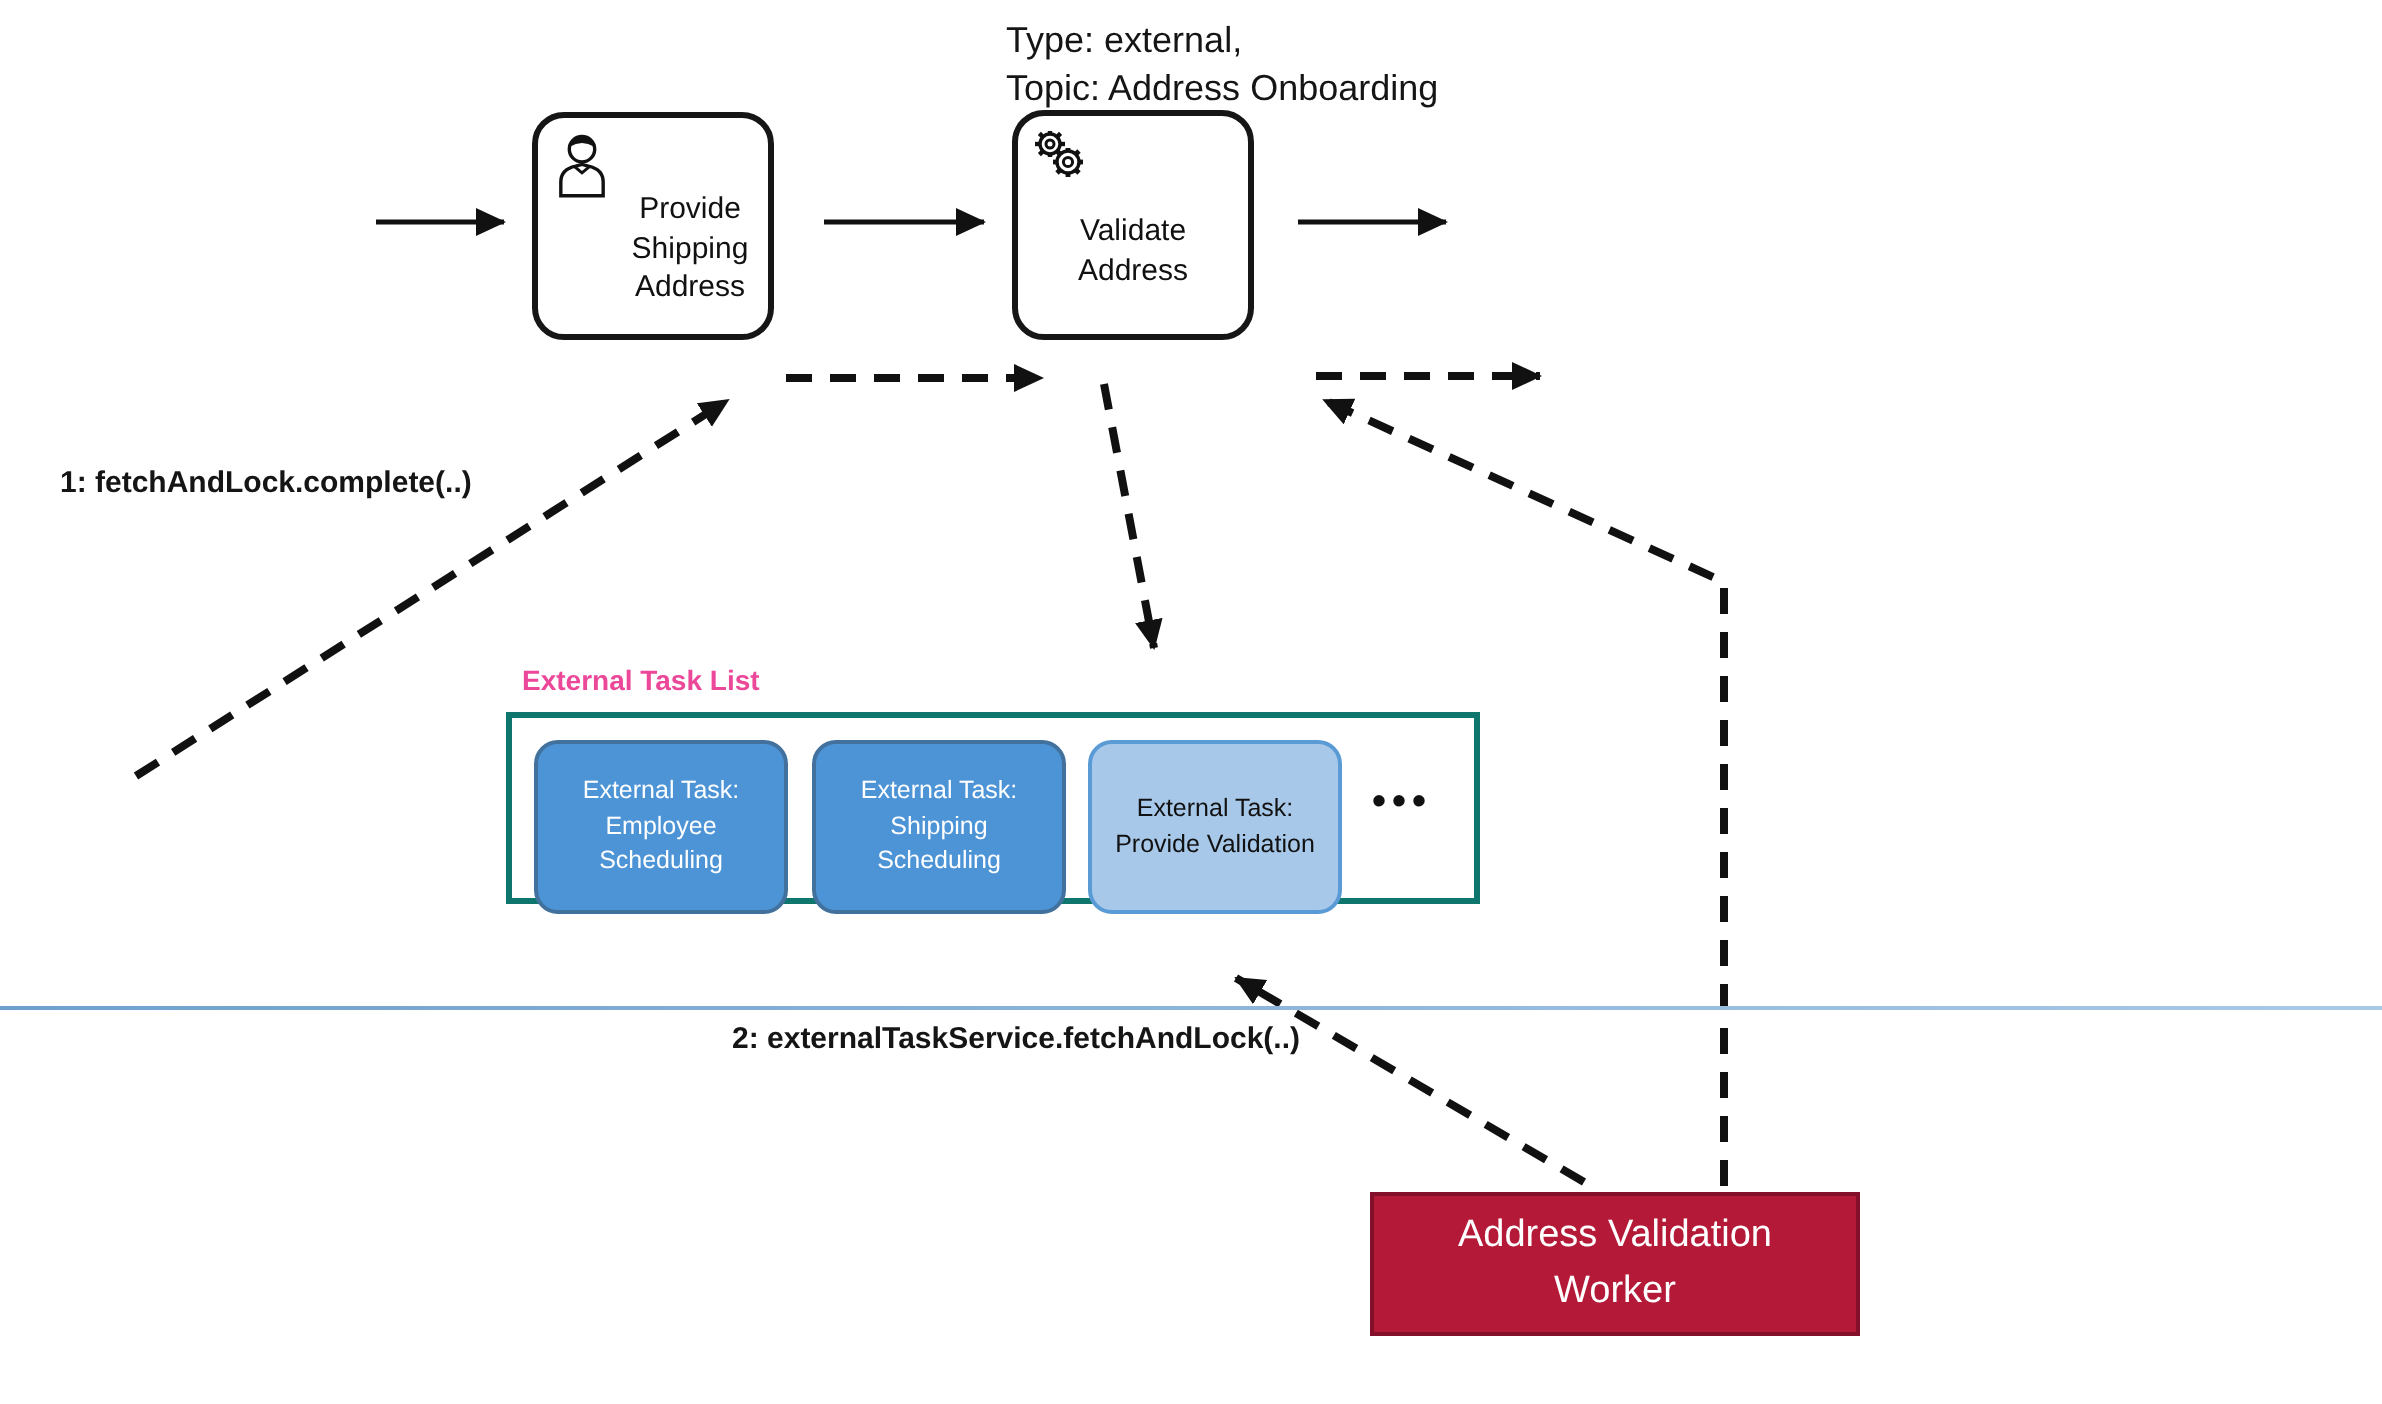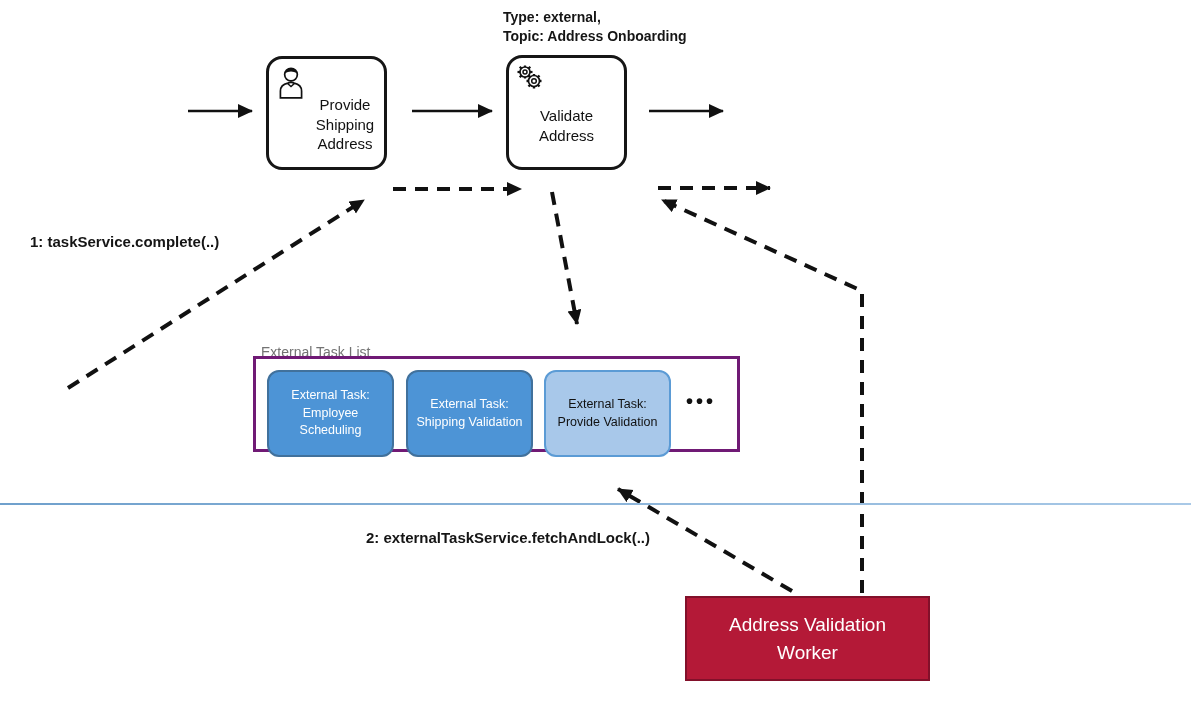--- a/index.html
+++ b/index.html
@@ -12,53 +12,53 @@
   .bpmn-task{
     position:absolute;background:#fff;border:3px solid #161616;border-radius:16px;
     box-sizing:border-box;
   }
   .bpmn-task .task-label{
     position:absolute;text-align:center;font-size:15px;line-height:1.3;color:#111;
   }
   .task-icon{position:absolute;top:5px;left:6px;}
   
   .annotation{
-    position:absolute;left:503px;top:8px;font-size:14px;font-weight:700;line-height:1.35;color:#151515;
+    position:absolute;left:503px;top:8px;font-size:18px;font-weight:400;line-height:1.35;color:#151515;
   }
   .annotation span{display:block;}
   
   .call-label{
     position:absolute;font-size:15px;font-weight:600;color:#151515;white-space:nowrap;
   }
   
   .etl-title{
-    position:absolute;left:261px;top:344px;font-size:14px;font-weight:400;color:#737373;
+    position:absolute;left:261px;top:332px;font-size:14px;font-weight:700;color:#ec4899;
   }
   .etl-container{
     position:absolute;left:253px;top:356px;width:487px;height:96px;
-    border:3px solid #701a75;background:#fff;box-sizing:border-box;
+    border:3px solid #0f766e;background:#fff;box-sizing:border-box;
   }
   .etl-item{
     position:absolute;top:11px;width:127px;height:87px;border-radius:12px;box-sizing:border-box;
     display:flex;align-items:center;justify-content:center;text-align:center;
     font-size:12.5px;line-height:1.4;padding:4px 8px;
   }
   .etl-item.dark{background:#4D94D6;border:2px solid #41719C;color:#ffffff;}
   .etl-item.light{background:#A8C8EA;border:2px solid #5B9BD5;color:#111111;}
   .etl-ellipsis{
     position:absolute;left:430px;top:31px;font-size:20px;font-weight:700;letter-spacing:3px;color:#111;
   }
   
   .divider{
     position:absolute;left:0;top:503px;width:1191px;height:2px;
     background:linear-gradient(90deg,#6FA0CC,#A9C9E7);
   }
   
   .worker-box{
-    position:absolute;left:685px;top:596px;width:245px;height:85px;
+    position:absolute;left:685px;top:596px;width:245px;height:72px;
     background:#B41937;border:2.5px solid #82102A;box-sizing:border-box;
     display:flex;align-items:center;justify-content:center;
   }
   .worker-box .worker-label{
     width:180px;text-align:center;color:#ffffff;font-size:19px;line-height:1.45;
   }
   svg{display:block;}
 </style>
 </head>
 <body>
@@ -126,35 +126,35 @@
           <line x1="24.5" y1="12.5" x2="22" y2="15"></line>
             <line x1="16" y1="21" x2="13.5" y2="23.5"></line>
         </g>
         <circle cx="19" cy="18" r="5.5" fill="#fff" stroke="#111" stroke-width="1.7"></circle>
         <circle cx="19" cy="18" r="2.3" fill="#fff" stroke="#111" stroke-width="1.5"></circle>
       </svg>
     </span>
     <div class="task-label" style="left:2px;right:2px;top:48px;">Validate Address</div>
   </div>
 
-  <div class="call-label" style="left:30px;top:233px;">1: taskService.complete(..)</div>
-  <div class="call-label" style="left:366px;top:529px;">2: externalTaskService.fetchAndLock(..)</div>
+  <div class="call-label" style="left:30px;top:233px;">1: fetchAndLock.complete(..)</div>
+  <div class="call-label" style="left:366px;top:511px;">2: externalTaskService.fetchAndLock(..)</div>
 
   <div class="etl-title">External Task List</div>
   <div class="etl-container">
     <div class="etl-item dark" style="left:11px;">
       <div>
         <span style="display:block;">External Task:</span>
         <span>Employee Scheduling</span>
       </div>
     </div>
     <div class="etl-item dark" style="left:150px;">
       <div>
         <span style="display:block;">External Task:</span>
-        <span>Shipping Validation</span>
+        <span>Shipping Scheduling</span>
       </div>
     </div>
     <div class="etl-item light" style="left:288px;">
       <div>
         <span style="display:block;">External Task:</span>
         <span>Provide Validation</span>
       </div>
     </div>
     <div class="etl-ellipsis">•••</div>
   </div>

